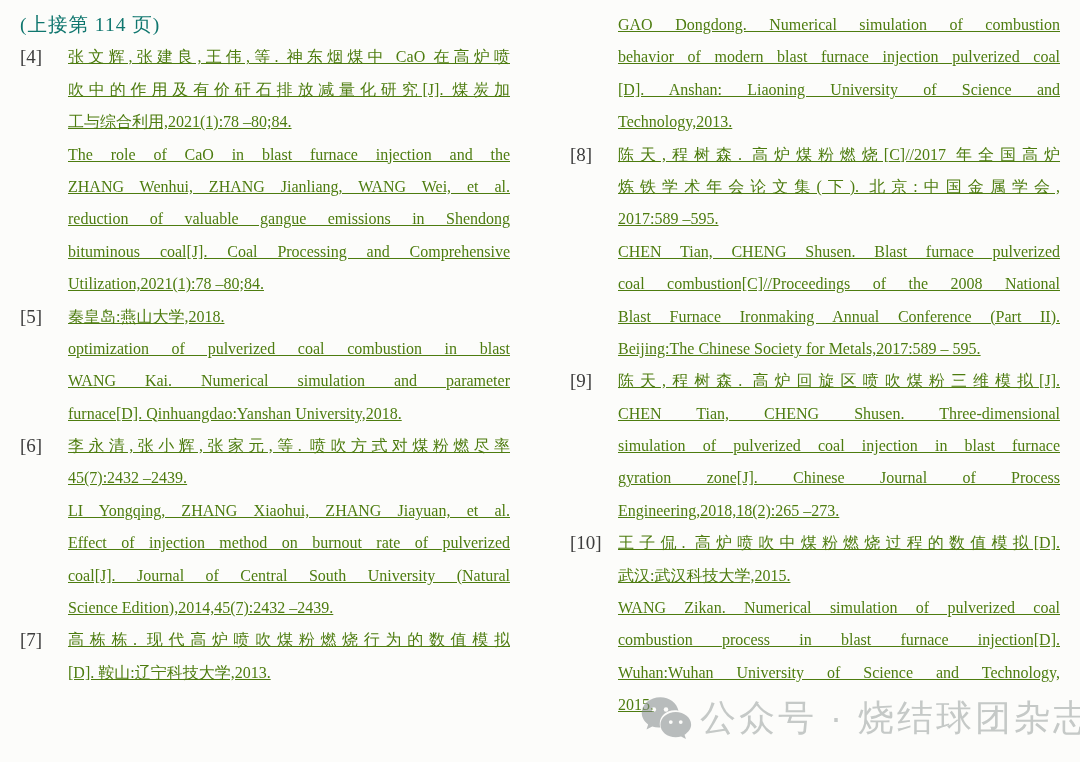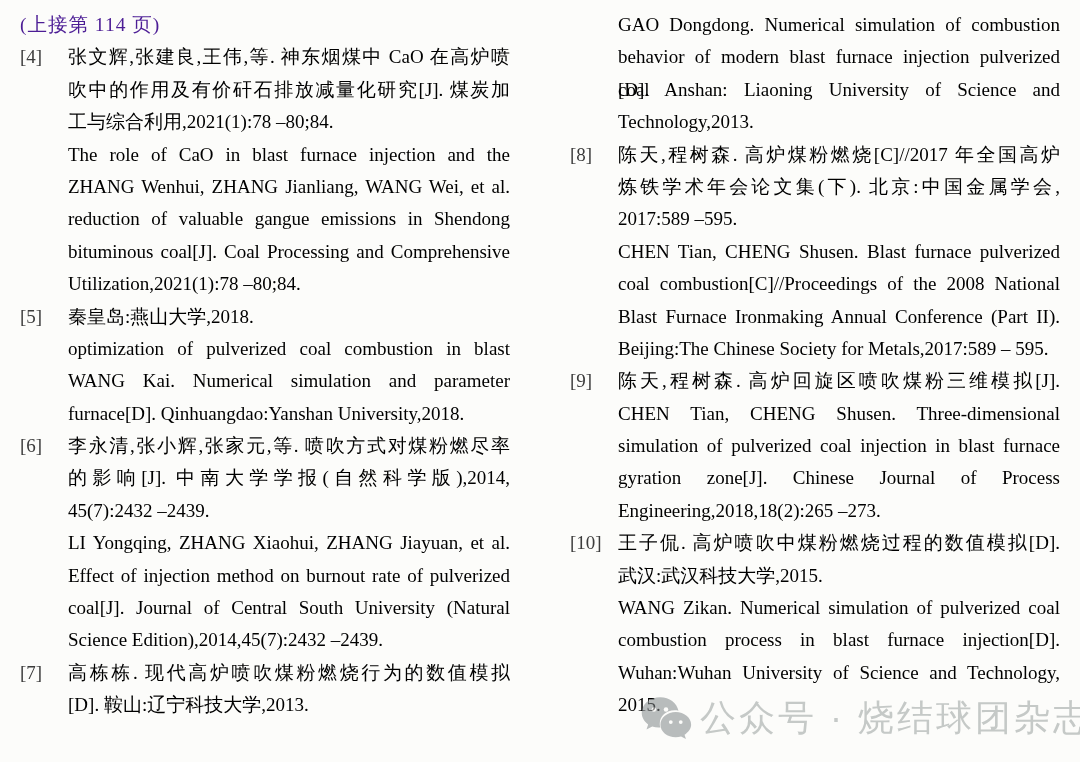--- a/index.html
+++ b/index.html
@@ -13,34 +13,35 @@
   .page {
     display: flex;
     padding: 9px 20px 0 20px;
     gap: 60px;
     width: 1080px;
   }
   .col { width: 490px; flex: none; }
   .ln {
     line-height: 32.4px;
     height: 32.4px;
-    font-size: 19px;
-    color: #000000;
+    font-size: 16px;
+    color: #4d7c0f;
     overflow: visible;
     text-align: left;
+    text-decoration: underline;
   }
   .ln.just {
     text-align: justify;
     text-align-last: justify;
   }
   .continuation-note {
     line-height: 32.4px;
     height: 32.4px;
     font-size: 19.5px;
-    color: #4c1d95;
+    color: #0f766e;
     letter-spacing: 1px;
   }
   .block { display: flex; }
   .blk-label {
     width: 48px;
     flex: none;
     line-height: 32.4px;
     font-size: 19px;
     color: #3c3c3c;
   }
@@ -88,21 +89,20 @@
           <div class="ln">秦皇岛:燕山大学,2018.</div>
           <div class="ln just">optimization of pulverized coal combustion in blast</div>
           <div class="ln just">WANG Kai. Numerical simulation and parameter</div>
           <div class="ln">furnace[D]. Qinhuangdao:Yanshan University,2018.</div>
         </div>
       </div>
       <div class="block">
         <div class="blk-label">[6]</div>
         <div class="blk-body">
           <div class="ln just">李永清,张小辉,张家元,等. 喷吹方式对煤粉燃尽率</div>
-          <div class="ln just">的影响[J]. 中南大学学报(自然科学版),2014,</div>
           <div class="ln">45(7):2432 –2439.</div>
           <div class="ln just">LI Yongqing, ZHANG Xiaohui, ZHANG Jiayuan, et al.</div>
           <div class="ln just">Effect of injection method on burnout rate of pulverized</div>
           <div class="ln just">coal[J]. Journal of Central South University (Natural</div>
           <div class="ln">Science Edition),2014,45(7):2432 –2439.</div>
         </div>
       </div>
       <div class="block">
         <div class="blk-label">[7]</div>
         <div class="blk-body">

